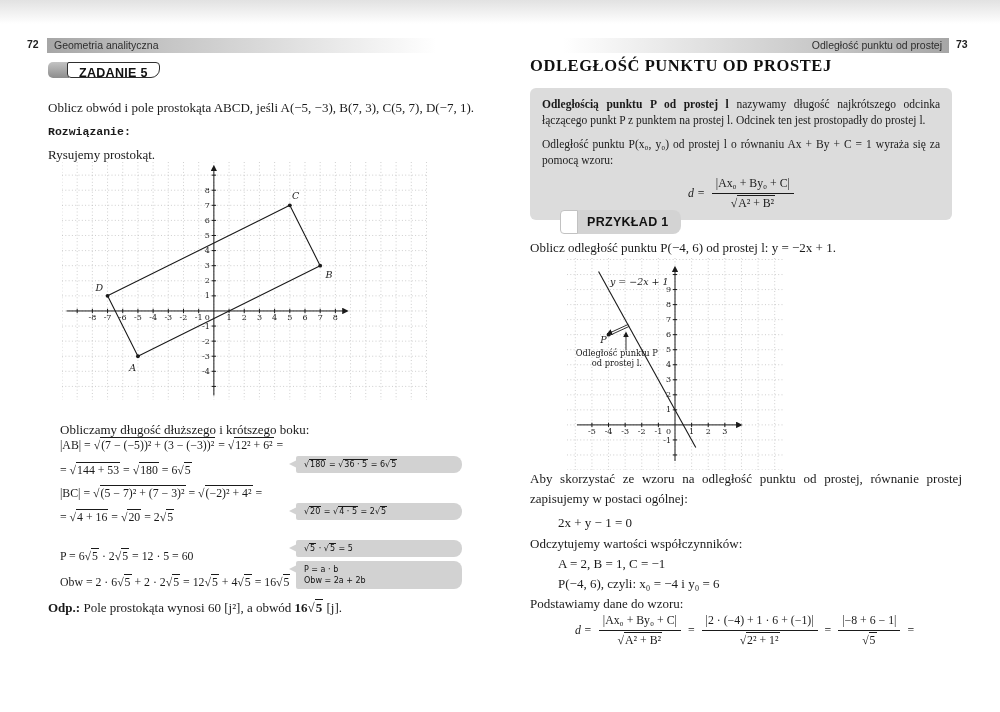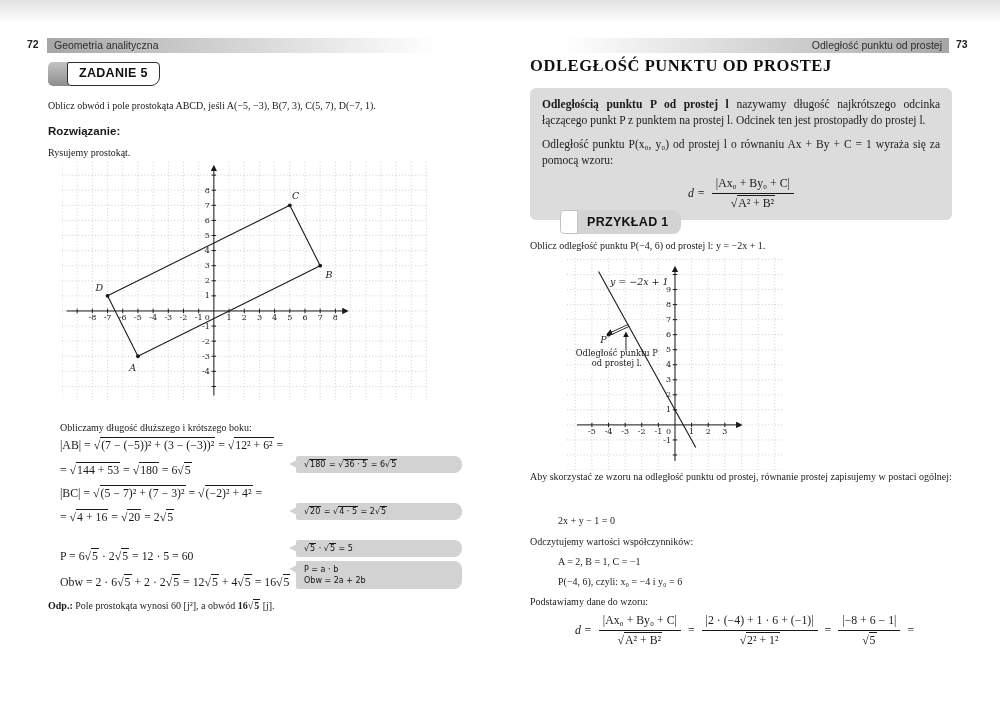--- a/index.html
+++ b/index.html
@@ -6,28 +6,28 @@
   .spread{position:relative;width:1000px;height:712px;background:#fff;overflow:hidden;
           font-family:"Liberation Serif",serif;color:#1a1a1a}
   .top-shade{position:absolute;left:0;top:0;width:1000px;height:24px;
              background:linear-gradient(to bottom,rgba(150,150,150,.28),rgba(150,150,150,0))}
   .pnum{position:absolute;font:bold 10.5px "Liberation Sans",sans-serif;color:#222}
   .hdr{position:absolute;top:38px;height:15px;font:10.5px/15px "Liberation Sans",sans-serif;color:#2e2e2e;box-sizing:border-box}
   .hdr-l{left:47px;width:410px;padding-left:7px;
          background:linear-gradient(to right,#a6a6a6,#c6c6c6 30%,rgba(246,246,246,0) 95%)}
   .hdr-r{left:543px;width:406px;text-align:right;padding-right:7px;
          background:linear-gradient(to left,#a6a6a6,#c6c6c6 30%,rgba(246,246,246,0) 95%)}
-  .txt{position:absolute;font-size:10px;line-height:1.5;color:#1a1a1a}
-  .bold-sans{font-family:Liberation Sans, sans-serif;font-weight:bold;font-size:11.5px}
+  .txt{position:absolute;font-size:13px;line-height:1.5;color:#1a1a1a}
+  .bold-sans{font-family:Liberation Mono, monospace;font-weight:bold;font-size:11.5px}
   .math{font-size:11.8px;line-height:26px;white-space:nowrap}
   .sq{white-space:nowrap}
   .rad{border-top:1px solid #1a1a1a;padding:0 1px}
   .ital{font-style:italic}
   
-  .badge-z{position:absolute;display:flex;height:24px}
+  .badge-z{position:absolute;display:flex;height:16px}
   .badge-z .tab{width:21px;background:linear-gradient(#c3c3c3,#8d8d8d);border-radius:5px 0 0 5px}
   .badge-z .lbl{background:#fff;border:1.5px solid #2f2f2f;border-radius:2px 4px 9px 4px;margin-left:-2px;
                 padding:0 11px;font:bold 12.5px/20px "Liberation Sans",sans-serif;color:#111;letter-spacing:.3px}
   .badge-p{position:absolute;display:flex;height:24px}
   .badge-p .tab{width:16px;background:#fff;border:1px solid #c2c2c2;border-radius:4px 0 0 4px;z-index:1}
   .badge-p .lbl{background:#d3d3d3;border-radius:2px 8px 8px 2px;margin-left:-4px;
                 padding:0 13px;font:bold 12.5px/24px "Liberation Sans",sans-serif;color:#111;letter-spacing:.3px}
   
   .callout{position:absolute;width:150px;background:#d2d2d2;border-radius:2px 8px 8px 2px;
            padding:3px 8px;font:8px/1.4 "DejaVu Sans",sans-serif;color:#111}

